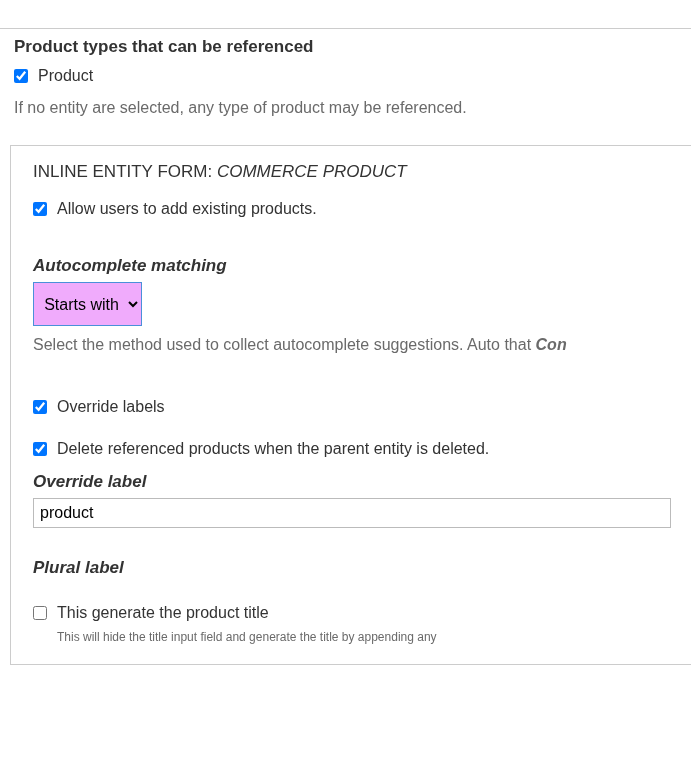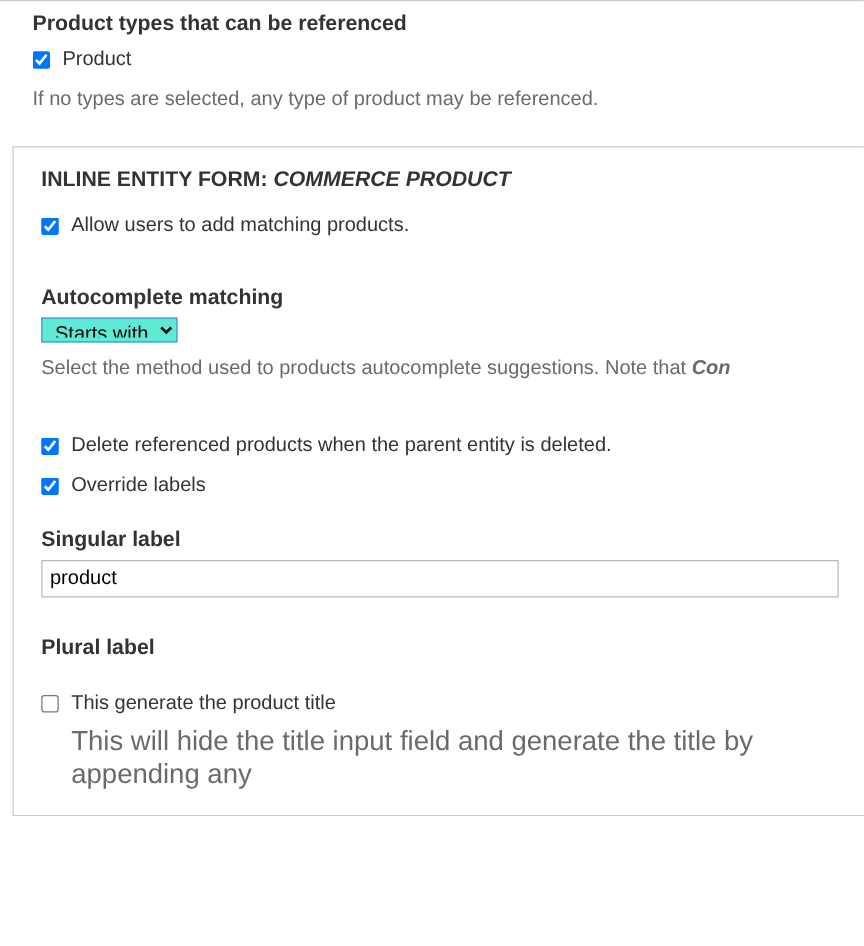--- a/index.html
+++ b/index.html
@@ -6,22 +6,23 @@
     body {
       margin: 0;
       padding: 0;
       font-family: "Segoe UI", "Lucida Grande", Verdana, sans-serif;
       font-size: 15px;
       color: #333;
       background: #fff;
       width: 691px;
     }
     .top-section {
-      padding: 8px 10px 18px 26px;
+      padding: 8px 10px 18px 14px;
       border-top: 1px solid #ccc;
+      margin-top: 28px;
     }
     .heading {
       font-weight: bold;
       font-size: 17px;
       color: #333;
       margin-bottom: 10px;
     }
     .checkbox-row {
       display: flex;
       align-items: center;
@@ -42,44 +43,46 @@
       margin-top: 6px;
     }
     .fieldset {
       border: 1px solid #ccc;
       margin: 10px 0 0 10px;
       padding: 16px 20px 20px 22px;
       border-right: none;
     }
     .fieldset-legend {
       font-size: 17px;
-      font-weight: bold;
+      font-weight: normal;
       color: #333;
       margin-bottom: 18px;
     }
     .fieldset-legend .italic {
       font-style: italic;
     }
     .field-group {
       margin-bottom: 20px;
     }
     .field-label {
       font-weight: bold;
       font-size: 17px;
       color: #333;
       display: block;
       margin-bottom: 6px;
+      font-style: italic;
     }
     select {
       border: 1px solid #4a90d9;
-      background: #5eead4;
+      background: #f0abfc;
       font-size: 16px;
       padding: 3px 6px;
-      height: 20px;
+      height: 44px;
       font-family: inherit;
+      text-align: center;
     }
     .description {
       color: #6a6a6a;
       font-size: 16px;
       margin-top: 10px;
     }
     .description .italic {
       font-style: italic;
       font-weight: bold;
     }
@@ -90,73 +93,73 @@
       font-size: 16px;
       border: 1px solid #bbb;
       font-family: inherit;
       height: 30px;
     }
     .spacer {
       height: 24px;
     }
     .indent-help {
       color: #6a6a6a;
-      font-size: 22px;
+      font-size: 12px;
       margin-top: 8px;
       margin-left: 24px;
     }
   </style>
 </head>
 <body>
 
 <div class="top-section">
   <div class="heading">Product types that can be referenced</div>
   <div class="checkbox-row">
     <input type="checkbox" checked="" style="">
     <span class="checkbox-label">Product</span>
   </div>
-  <div class="help-text">If no types are selected, any type of product may be referenced.</div>
+  <div class="help-text">If no entity are selected, any type of product may be referenced.</div>
 </div>
 
 <div class="fieldset">
   <div class="fieldset-legend">
     <span>INLINE ENTITY FORM: </span><span class="italic">COMMERCE PRODUCT</span>
   </div>
 
   <div class="checkbox-row">
     <input type="checkbox" checked="" style="">
-    <span class="checkbox-label">Allow users to add matching products.</span>
+    <span class="checkbox-label">Allow users to add existing products.</span>
   </div>
 
   <div class="spacer"></div>
 
   <div class="field-group">
     <label class="field-label">Autocomplete matching</label>
     <select>
       <option>Starts with</option>
     </select>
     <div class="description">
-      <span>Select the method used to products autocomplete suggestions. Note that </span><span class="italic">Con</span>
+      <span>Select the method used to collect autocomplete suggestions. Auto that </span><span class="italic">Con</span>
     </div>
   </div>
 
   <div class="spacer"></div>
+
+  <div class="checkbox-row" style="margin-bottom:24px;">
+    <input type="checkbox" checked="" style="">
+    <span class="checkbox-label">Override labels</span>
+  </div>
 
   <div class="checkbox-row">
     <input type="checkbox" checked="" style="">
     <span class="checkbox-label">Delete referenced products when the parent entity is deleted.</span>
   </div>
 
-  <div class="checkbox-row" style="margin-bottom:24px;">
-    <input type="checkbox" checked="" style="">
-    <span class="checkbox-label">Override labels</span>
-  </div>
-
   <div class="field-group" style="margin-bottom:30px;">
-    <label class="field-label">Singular label</label>
+    <label class="field-label">Override label</label>
     <input type="text" value="product" style="">
   </div>
 
   <div class="field-group" style="margin-bottom:26px;">
     <label class="field-label">Plural label</label>
   </div>
 
   <div class="checkbox-row" style="margin-bottom:6px;">
     <input type="checkbox" style="">
     <span class="checkbox-label">This generate the product title</span>

